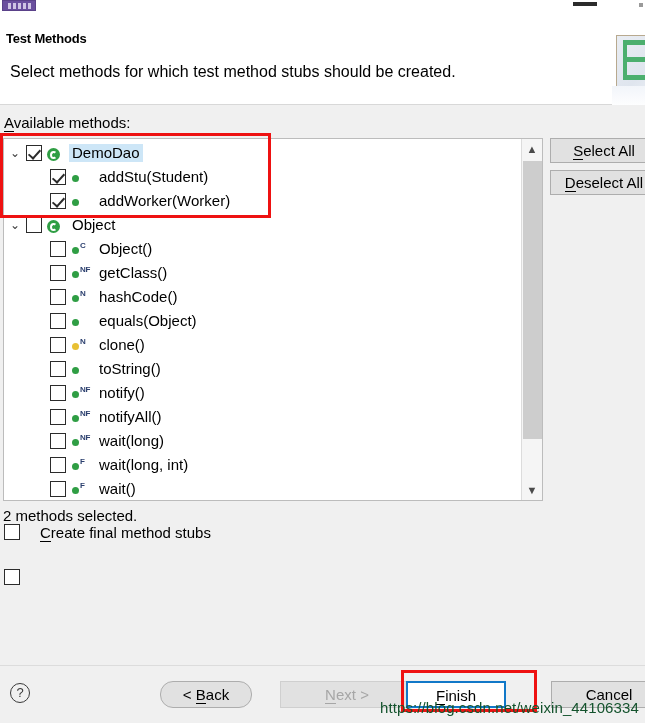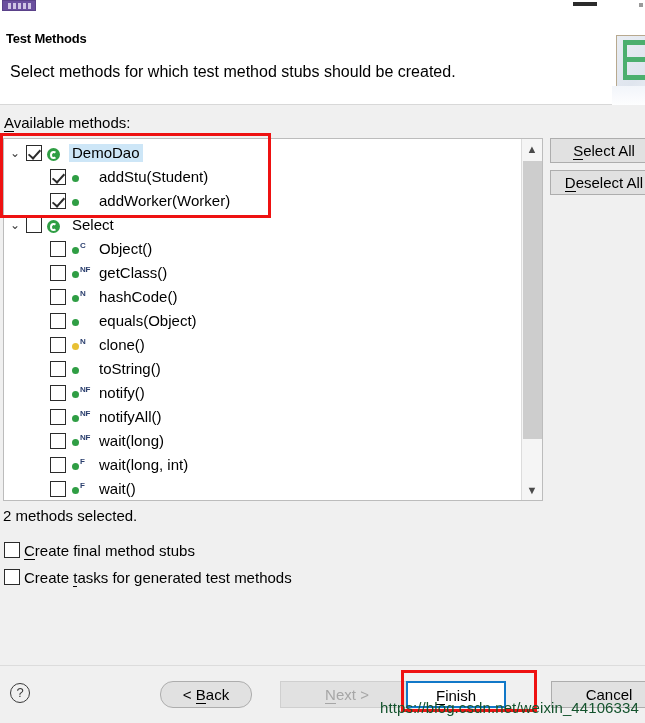--- a/index.html
+++ b/index.html
@@ -273,21 +273,21 @@
     left: 3px; top: 402px;
     font-size: 15px;
   }
   .opt-row {
     position: absolute;
     left: 4px;
     display: flex;
     align-items: center;
     height: 20px;
   }
-  #opt-final { top: 435px; }
+  #opt-final { top: 417px; gap: 16px; }
   #opt-tasks { top: 462px; }
   .opt-row .cbox { margin-right: 4px; }
   .opt-row .opt-label { font-size: 15px; }
   .opt-row .opt-label u { text-decoration: none; border-bottom: 1px solid #000; }
 
   
   #footer {
     position: absolute;
     left: 0; top: 665px;
     width: 645px; height: 58px;
@@ -413,21 +413,21 @@
             <span class="dot"></span>
           </span>
           <span class="tree-label">addWorker(Worker)</span>
         </div>
         <div class="tree-row">
           <span class="twisty">⌄</span>
           <span class="cbox"></span>
           <span class="type-icon">
             <span class="disc"></span>
           </span>
-          <span class="tree-label">Select</span>
+          <span class="tree-label">Object</span>
         </div>
         <div class="tree-row child">
           <span class="indent"></span>
           <span class="cbox"></span>
           <span class="method-icon">
             <span class="dot"></span>
             <span class="sup">C</span>
           </span>
           <span class="tree-label">Object()</span>
         </div>
@@ -532,21 +532,20 @@
   <button class="side-btn" id="btn-deselect-all"><u>D</u><span>eselect All</span></button>
 
   <div id="selected-status">2 methods selected.</div>
 
   <div class="opt-row" id="opt-final">
     <span class="cbox"></span>
     <span class="opt-label"><u>C</u><span>reate final method stubs</span></span>
   </div>
   <div class="opt-row" id="opt-tasks">
     <span class="cbox"></span>
-    <span class="opt-label"><span>Create </span><u>t</u><span>asks for generated test methods</span></span>
   </div>
 </div>
 
 <div id="footer">
   <div id="help-icon">?</div>
   <button class="nav-btn" id="btn-back"><span>&lt; </span><u>B</u><span>ack</span></button>
   <button class="nav-btn" id="btn-next" disabled=""><u>N</u><span>ext &gt;</span></button>
   <button class="nav-btn" id="btn-finish"><u>F</u><span>inish</span></button>
   <button class="nav-btn" id="btn-cancel">Cancel</button>
 </div>

